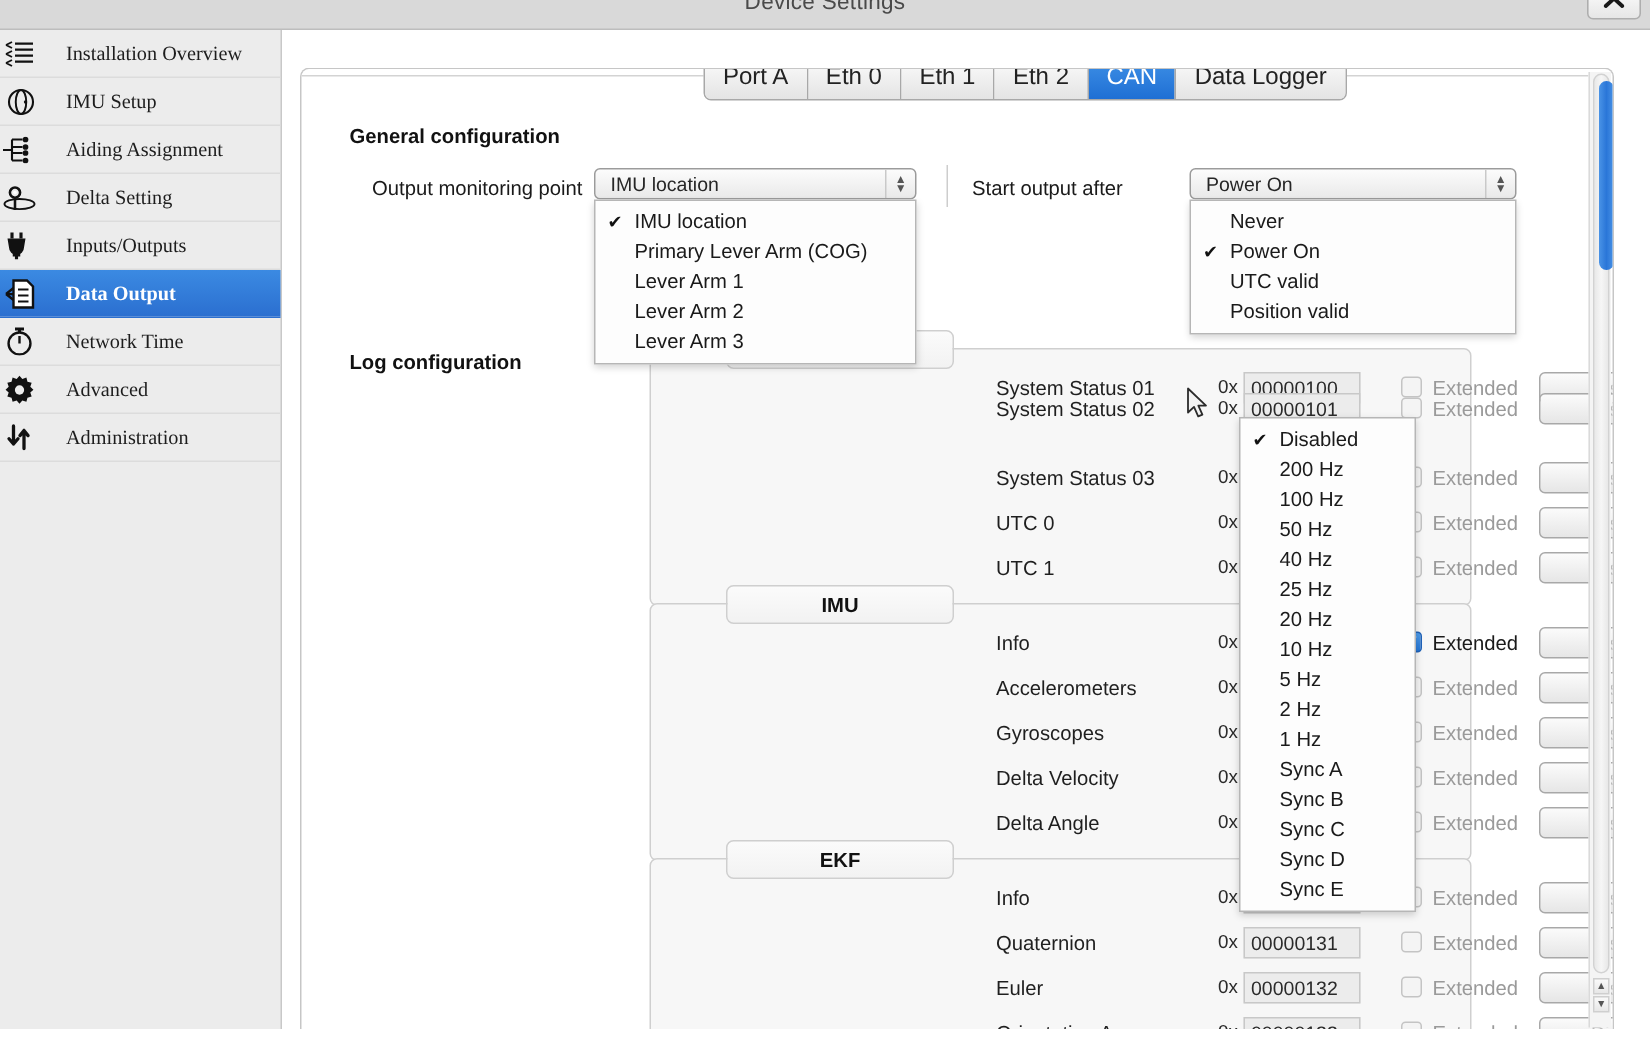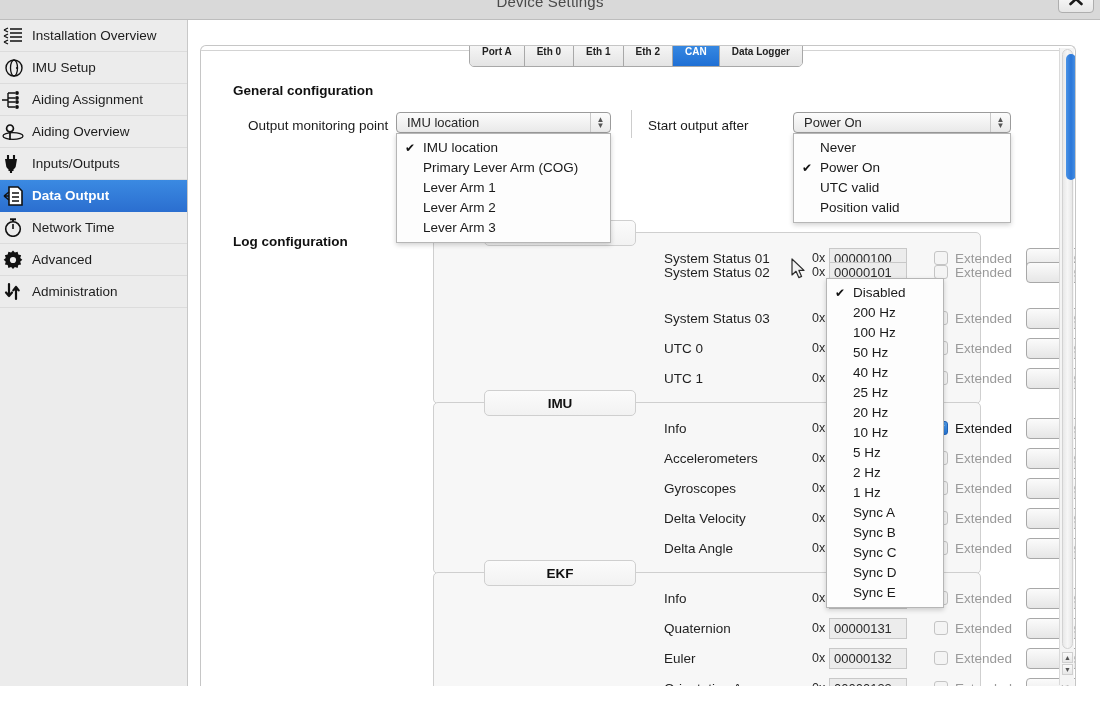--- a/index.html
+++ b/index.html
@@ -57,21 +57,21 @@
     font-weight: bold;
     border-bottom: 1px solid #2b6fd0;
   }
   .nav-icon {
     width: 26px; height: 26px;
     flex: 0 0 26px;
     display: flex; align-items: center; justify-content: center;
     margin-left: -2px;
   }
   .nav-icon svg { display: block; }
-  .nav-label { margin-left: 6px; white-space: nowrap; }
+  .nav-label { margin-left: 18px; white-space: nowrap; font-family: Liberation Serif, serif; }
   #sidebar-filler { height: 10px; }
 
   
   #main-panel {
     position: absolute; left: 200px; top: 45px;
     width: 876px; height: 641px;
     background: #ffffff;
     border: 1px solid #c6c6c6;
     border-bottom: none;
     border-top-left-radius: 6px;
@@ -83,26 +83,25 @@
   #tab-strip {
     position: absolute; left: 268px; top: -8px;
     display: flex;
     border: 1px solid #a8a8a8;
     border-radius: 5px;
     overflow: hidden;
     background: #efefef;
   }
   .tab {
     padding: 4px 12px 5px 12px;
-    font-size: 10px;
+    font-size: 16px;
     color: #222;
     background: linear-gradient(#fbfbfb, #e4e4e4);
     border-right: 1px solid #a8a8a8;
     line-height: 18px;
-    font-weight: bold;
   }
   .tab:last-child { border-right: none; }
   .tab.active {
     background: linear-gradient(#3e90e6, #1f6fd4);
     color: #ffffff;
   }
   #tab-rule-left, #tab-rule-right {
     position: absolute; top: 4px; height: 1px; background: #d3d3d3;
   }
   #tab-rule-left { left: 0; width: 268px; }
@@ -338,21 +337,21 @@
   </div>
 
   <div class="nav-item">
     <span class="nav-icon">
       <svg width="22" height="18" viewBox="0 0 22 18">
         <ellipse cx="11" cy="13" rx="10" ry="3.4" stroke="#111" stroke-width="1.3" fill="none"></ellipse>
         <path d="M8 2 a3.4 3.4 0 1 1 0 6.8 a3.4 3.4 0 1 1 0 -6.8 M8 8.8 L8 17" stroke="#111" stroke-width="1.7" fill="none"></path>
         <circle cx="8" cy="5.4" r="1.2" fill="#fff"></circle>
       </svg>
     </span>
-    <span class="nav-label">Aiding Overview</span>
+    <span class="nav-label">Delta Setting</span>
   </div>
 
   <div class="nav-item">
     <span class="nav-icon">
       <svg width="20" height="19" viewBox="0 0 20 19">
         <path d="M5 1 L5 5 M11 1 L11 5" stroke="#111" stroke-width="2.1"></path>
         <path d="M2 5 H14 L13 11 A5 5 0 0 1 3 11 Z" fill="#111"></path>
         <path d="M8 16 L8 19" stroke="#111" stroke-width="2.1"></path>
         <path d="M5.5 16 H10.5" stroke="#111" stroke-width="2.1"></path>
       </svg>

